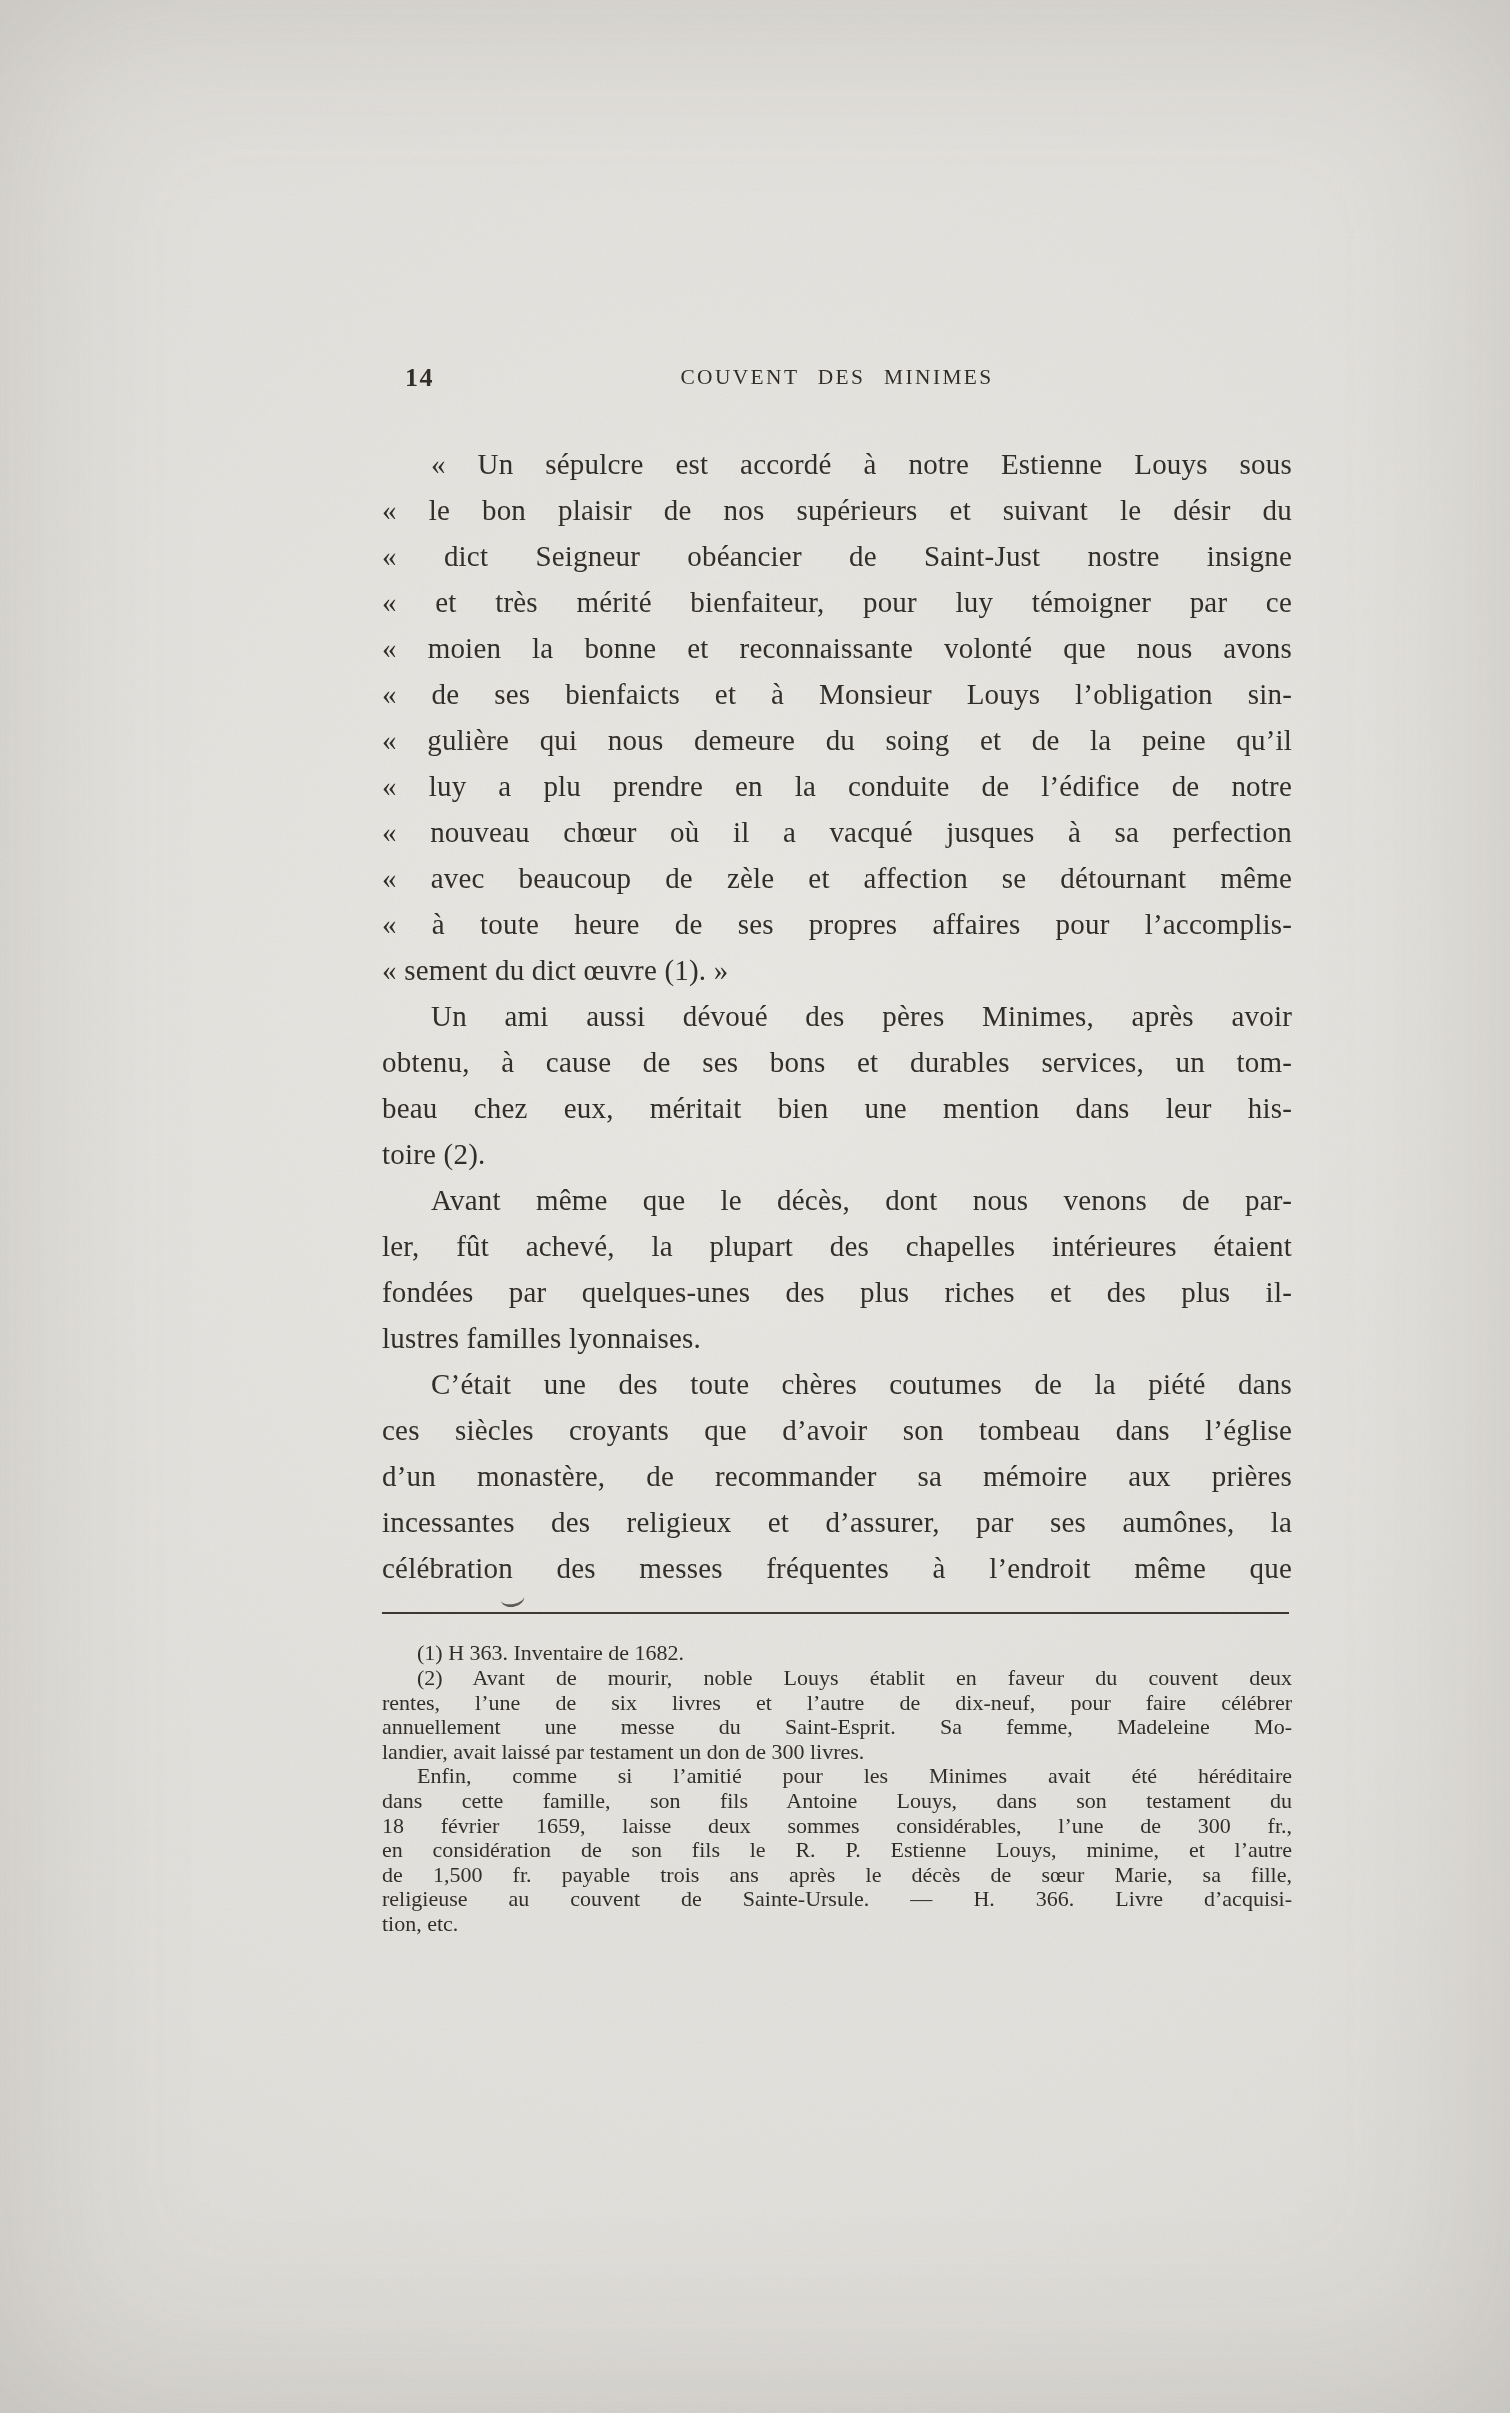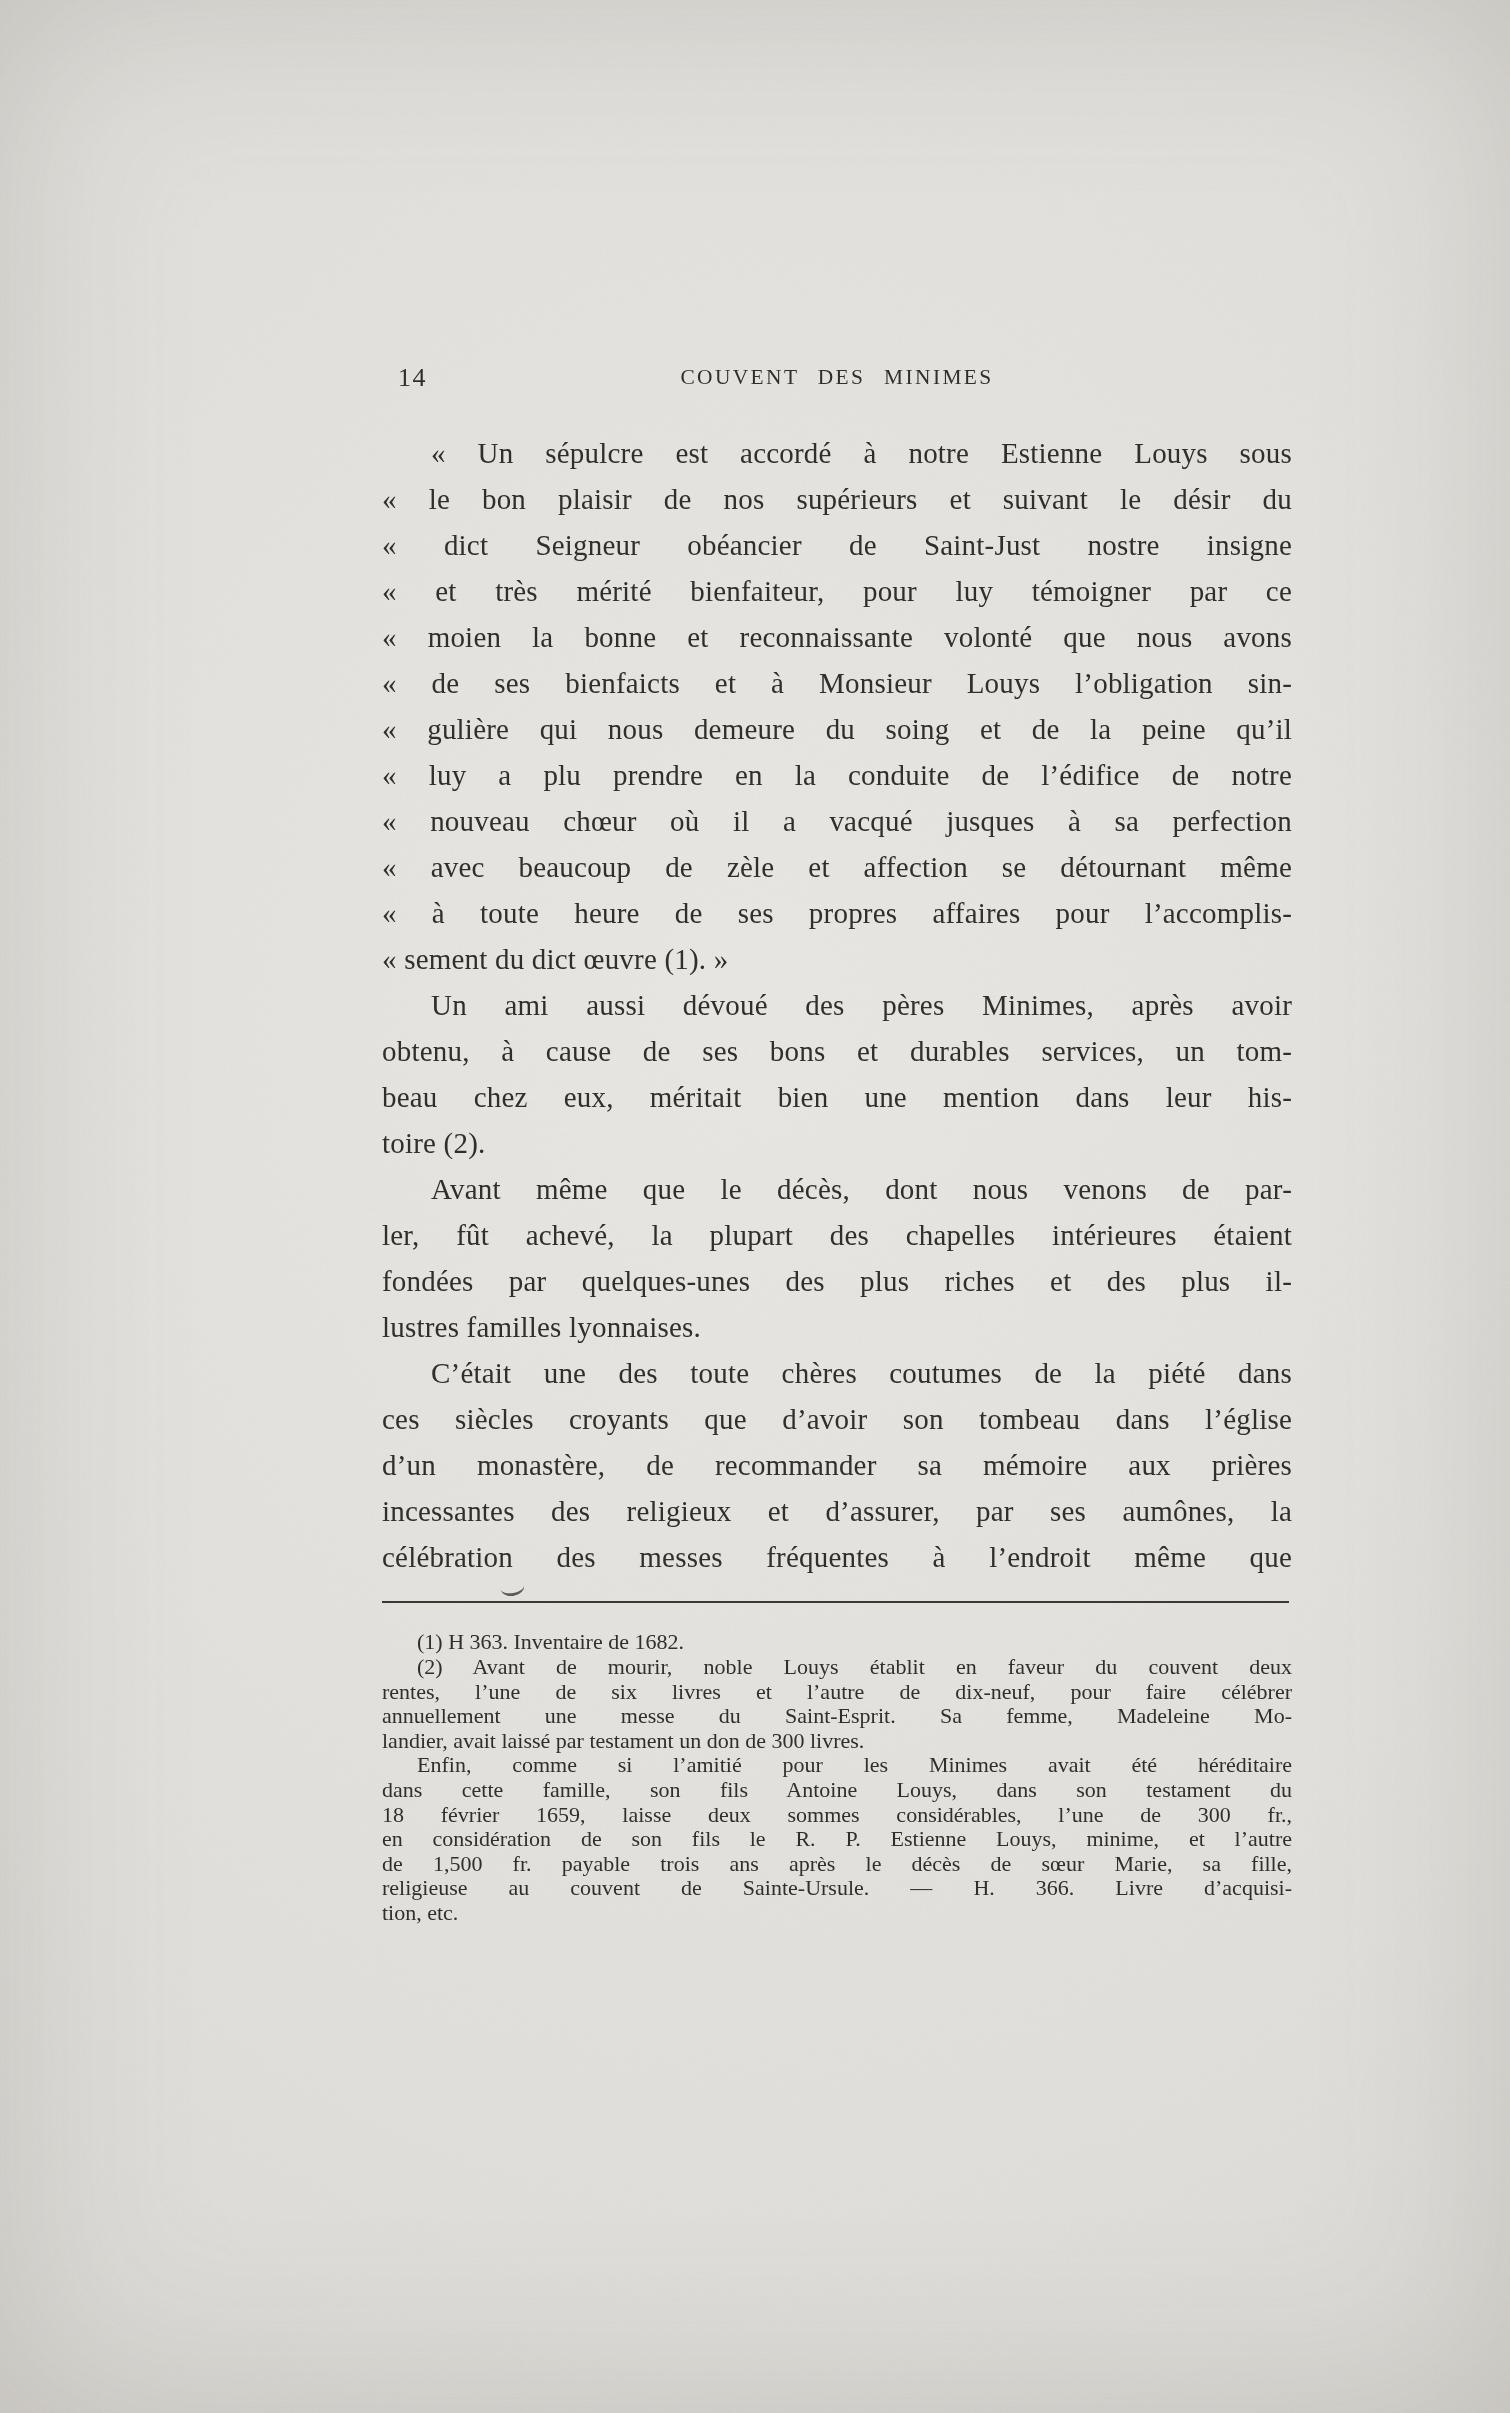--- a/index.html
+++ b/index.html
@@ -32,30 +32,30 @@
   .text-block {
     position: absolute;
     left: 382px;
     top: 361px;
     width: 910px;
     z-index: 1;
   }
 
   .running-head { position: relative; height: 33px; }
   .page-number {
-    position: absolute; left: 16px; top: 1.6px;
-    font-size: 26px; letter-spacing: 1.6px;
+    position: absolute; left: 23px; top: 1.6px;
+    font-size: 26px; letter-spacing: 1.6px; font-weight: bold;
   }
   .running-title {
     display: block; text-align: center;
     font-size: 21.4px; letter-spacing: 2.4px; word-spacing: 11px;
     padding-top: 4px;
   }
 
-  .quote { margin-top: 36px; }
+  .quote { margin-top: 47px; }
 
   .line {
     font-size: 29px;
     line-height: 46px;
     text-align: justify;
     text-align-last: justify;
     letter-spacing: 0.2px;
   }
   .line.indent { text-indent: 49px; }
   .line.last { text-align-last: left; }

